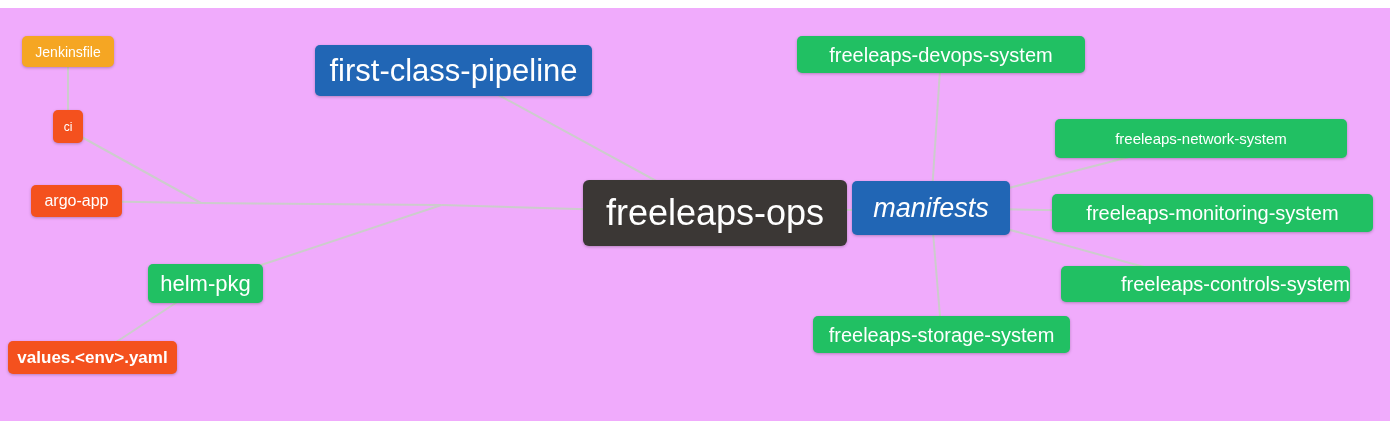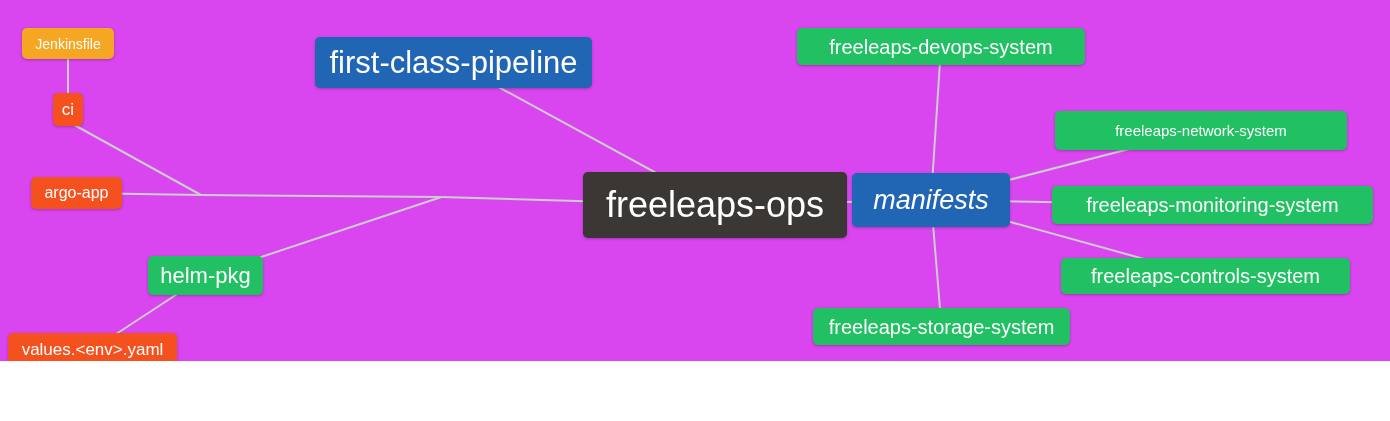--- a/index.html
+++ b/index.html
@@ -4,23 +4,24 @@
 <style>
   html, body {
     margin: 0;
     padding: 0;
     background: #ffffff;
     font-family: "Liberation Sans", sans-serif;
   }
   .canvas {
     position: relative;
     width: 1390px;
-    height: 361px;
-    background: #d946ef;
+    height: 413px;
+    background: #f0abfc;
     overflow: hidden;
+    margin-top: 8px;
   }
   .edge-layer {
     position: absolute;
     left: 0;
     top: 0;
     z-index: 1;
   }
   .node {
     position: absolute;
     z-index: 2;
@@ -56,49 +57,49 @@
       <line x1="715" y1="205" x2="931" y2="200" stroke="#cccccc" stroke-width="2"></line>
       <line x1="931" y1="200" x2="941" y2="46.5" stroke="#cccccc" stroke-width="2"></line>
       <line x1="931" y1="200" x2="1201" y2="130.5" stroke="#cccccc" stroke-width="2"></line>
       <line x1="931" y1="200" x2="1212.5" y2="205" stroke="#cccccc" stroke-width="2"></line>
       <line x1="931" y1="200" x2="1205.5" y2="276" stroke="#cccccc" stroke-width="2"></line>
       <line x1="931" y1="200" x2="941.5" y2="326.5" stroke="#cccccc" stroke-width="2"></line>
     </svg>
 <div class="node" style="left: 22px; top: 28px; width: 92px; height: 31px; background: rgb(245, 166, 35); font-size: 14px; color: rgb(255, 255, 255);">
       <span class="node-label">Jenkinsfile</span>
     </div>
-    <div class="node" style="left: 53px; top: 93px; width: 30px; height: 33px; background: rgb(244, 81, 30); font-size: 17px; color: rgb(255, 255, 255);">
+    <div class="node" style="left: 53px; top: 102px; width: 30px; height: 33px; background: rgb(244, 81, 30); font-size: 12px; color: rgb(255, 255, 255);">
       <span class="node-label">ci</span>
     </div>
     <div class="node" style="left: 31px; top: 177px; width: 91px; height: 32px; background: rgb(244, 81, 30); font-size: 16px; color: rgb(255, 255, 255);">
       <span class="node-label">argo-app</span>
     </div>
     <div class="node" style="left: 148px; top: 256px; width: 115px; height: 39px; background: rgb(33, 192, 99); font-size: 22px; color: rgb(255, 255, 255);">
       <span class="node-label">helm-pkg</span>
     </div>
-    <div class="node" style="left: 8px; top: 333px; width: 169px; height: 33px; background: rgb(244, 81, 30); font-size: 17px; color: rgb(255, 255, 255);">
+    <div class="node" style="left: 8px; top: 333px; width: 169px; height: 33px; background: rgb(244, 81, 30); font-size: 17px; color: rgb(255, 255, 255); font-weight: bold;">
       <span class="node-label">values.&lt;env&gt;.yaml</span>
     </div>
     <div class="node" style="left: 315px; top: 37px; width: 277px; height: 51px; background: rgb(33, 102, 181); font-size: 31px; color: rgb(255, 255, 255);">
       <span class="node-label">first-class-pipeline</span>
     </div>
-    <div class="node" style="left: 583px; top: 172px; width: 264px; height: 66px; background: rgb(59, 55, 53); font-size: 36px; color: rgb(255, 255, 255);">
+    <div class="node" style="left: 583px; top: 172px; width: 264px; height: 66px; background: rgb(59, 55, 53); font-size: 36px; color: rgb(255, 255, 255); border-radius: 6px;">
       <span class="node-label">freeleaps-ops</span>
     </div>
     <div class="node" style="left: 852px; top: 173px; width: 158px; height: 54px; background: rgb(33, 102, 181); font-size: 27px; color: rgb(255, 255, 255); font-style: italic;">
       <span class="node-label">manifests</span>
     </div>
     <div class="node" style="left: 797px; top: 28px; width: 288px; height: 37px; background: rgb(33, 192, 99); font-size: 20px; color: rgb(255, 255, 255);">
       <span class="node-label">freeleaps-devops-system</span>
     </div>
     <div class="node" style="left: 1055px; top: 111px; width: 292px; height: 39px; background: rgb(33, 192, 99); font-size: 15px; color: rgb(255, 255, 255);">
       <span class="node-label">freeleaps-network-system</span>
     </div>
     <div class="node" style="left: 1052px; top: 186px; width: 321px; height: 38px; background: rgb(33, 192, 99); font-size: 20px; color: rgb(255, 255, 255); text-align: right;">
       <span class="node-label">freeleaps-monitoring-system</span>
     </div>
-    <div class="node" style="left: 1061px; top: 258px; width: 289px; height: 36px; background: rgb(33, 192, 99); font-size: 20px; color: rgb(255, 255, 255);">
+    <div class="node" style="left: 1061px; top: 258px; width: 289px; height: 36px; background: rgb(33, 192, 99); font-size: 20px; color: rgb(255, 255, 255); justify-content: flex-end;">
       <span class="node-label">freeleaps-controls-system</span>
     </div>
     <div class="node" style="left: 813px; top: 308px; width: 257px; height: 37px; background: rgb(33, 192, 99); font-size: 20px; color: rgb(255, 255, 255);">
       <span class="node-label">freeleaps-storage-system</span>
     </div>
   </div>
 
 </body></html>

